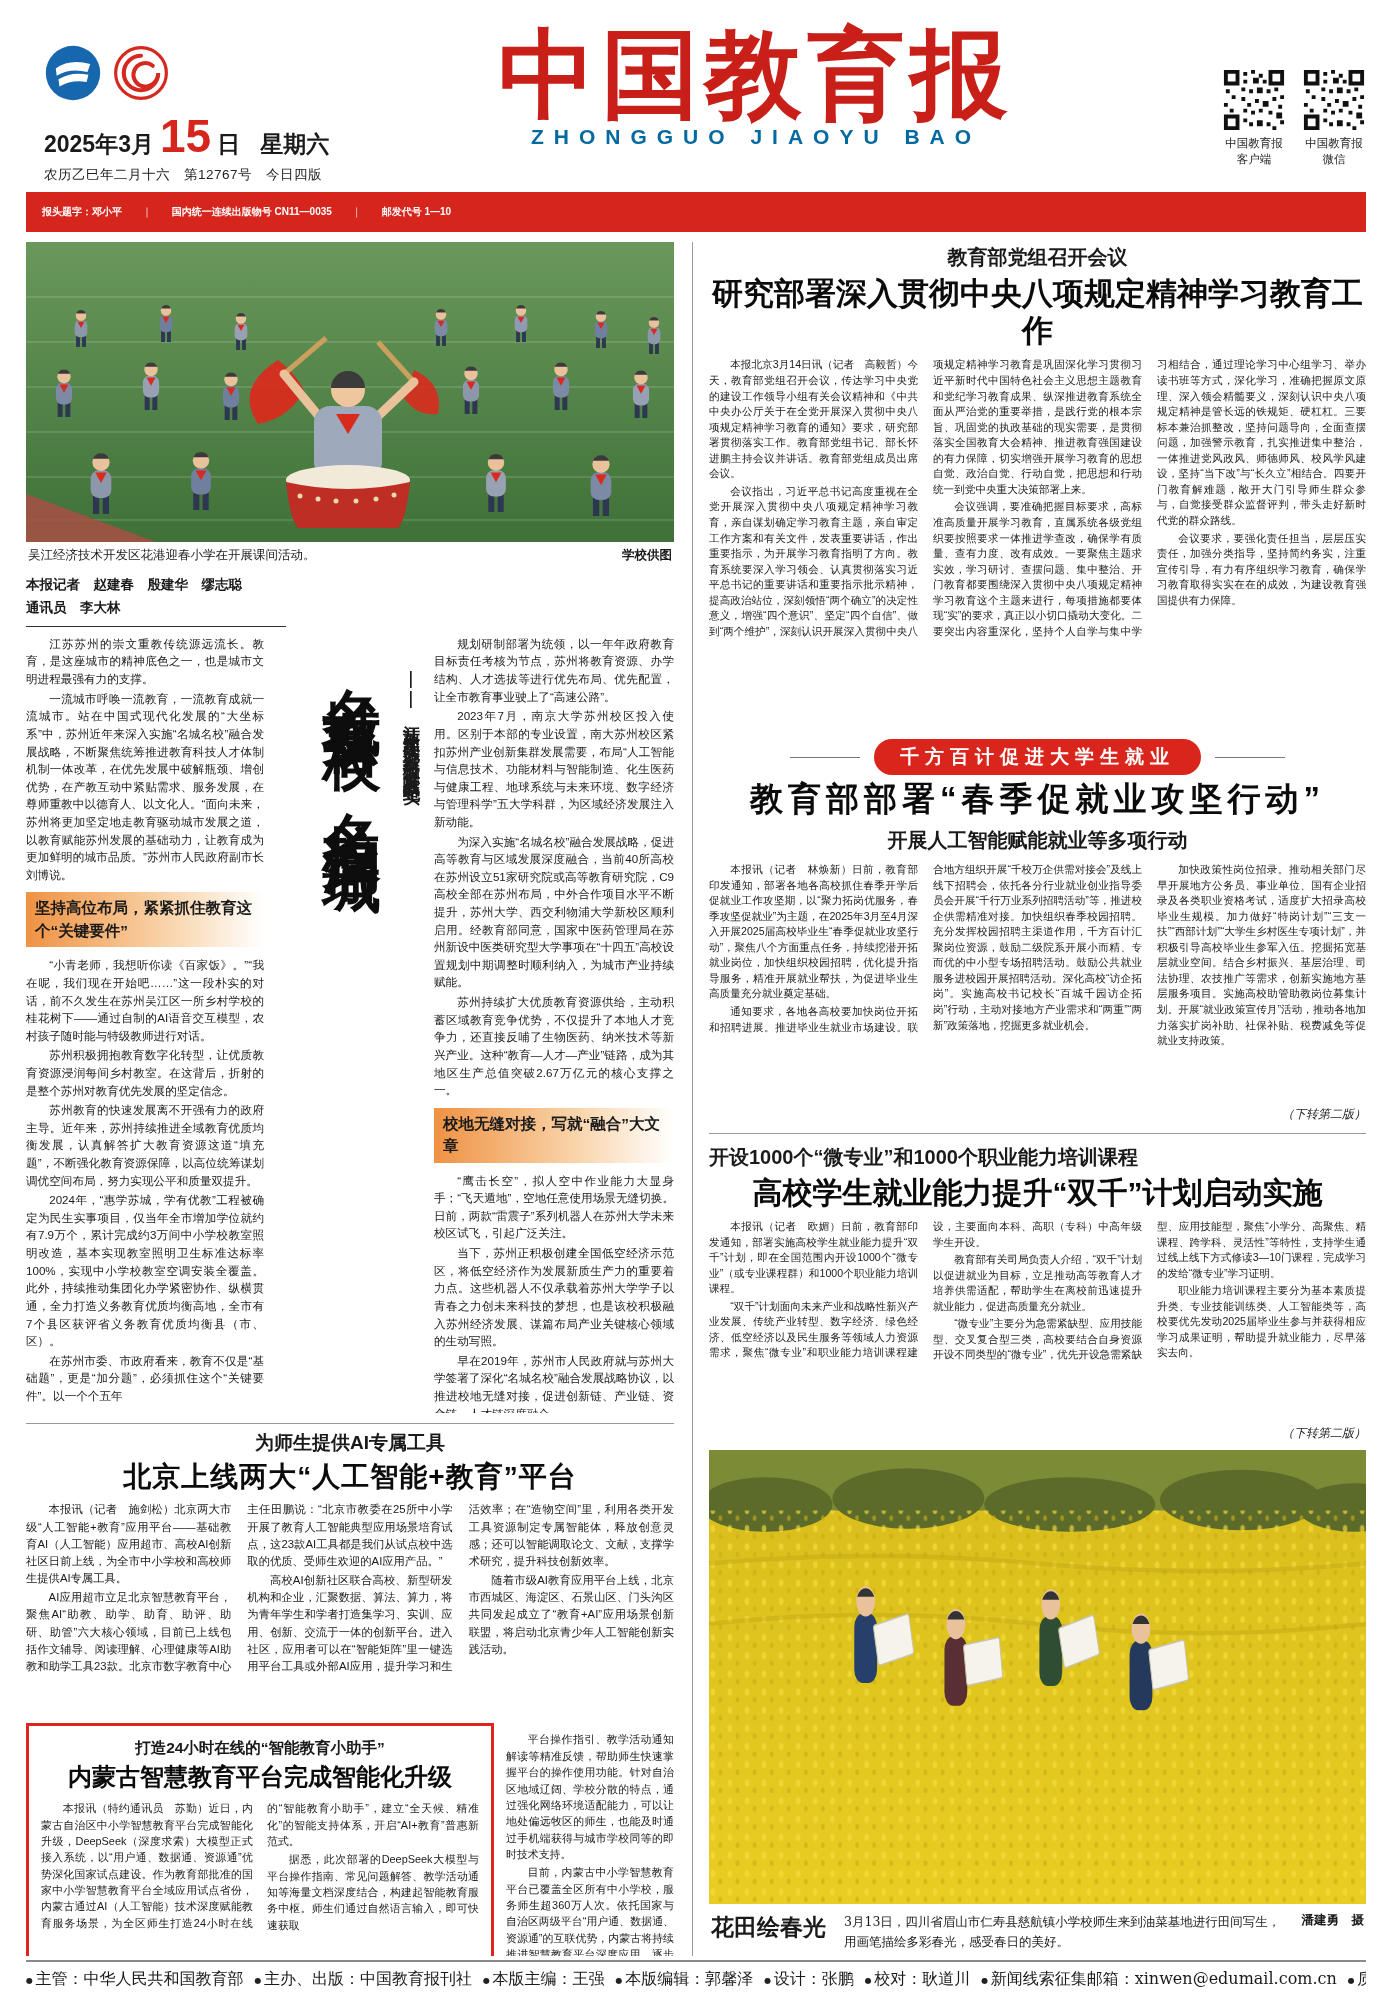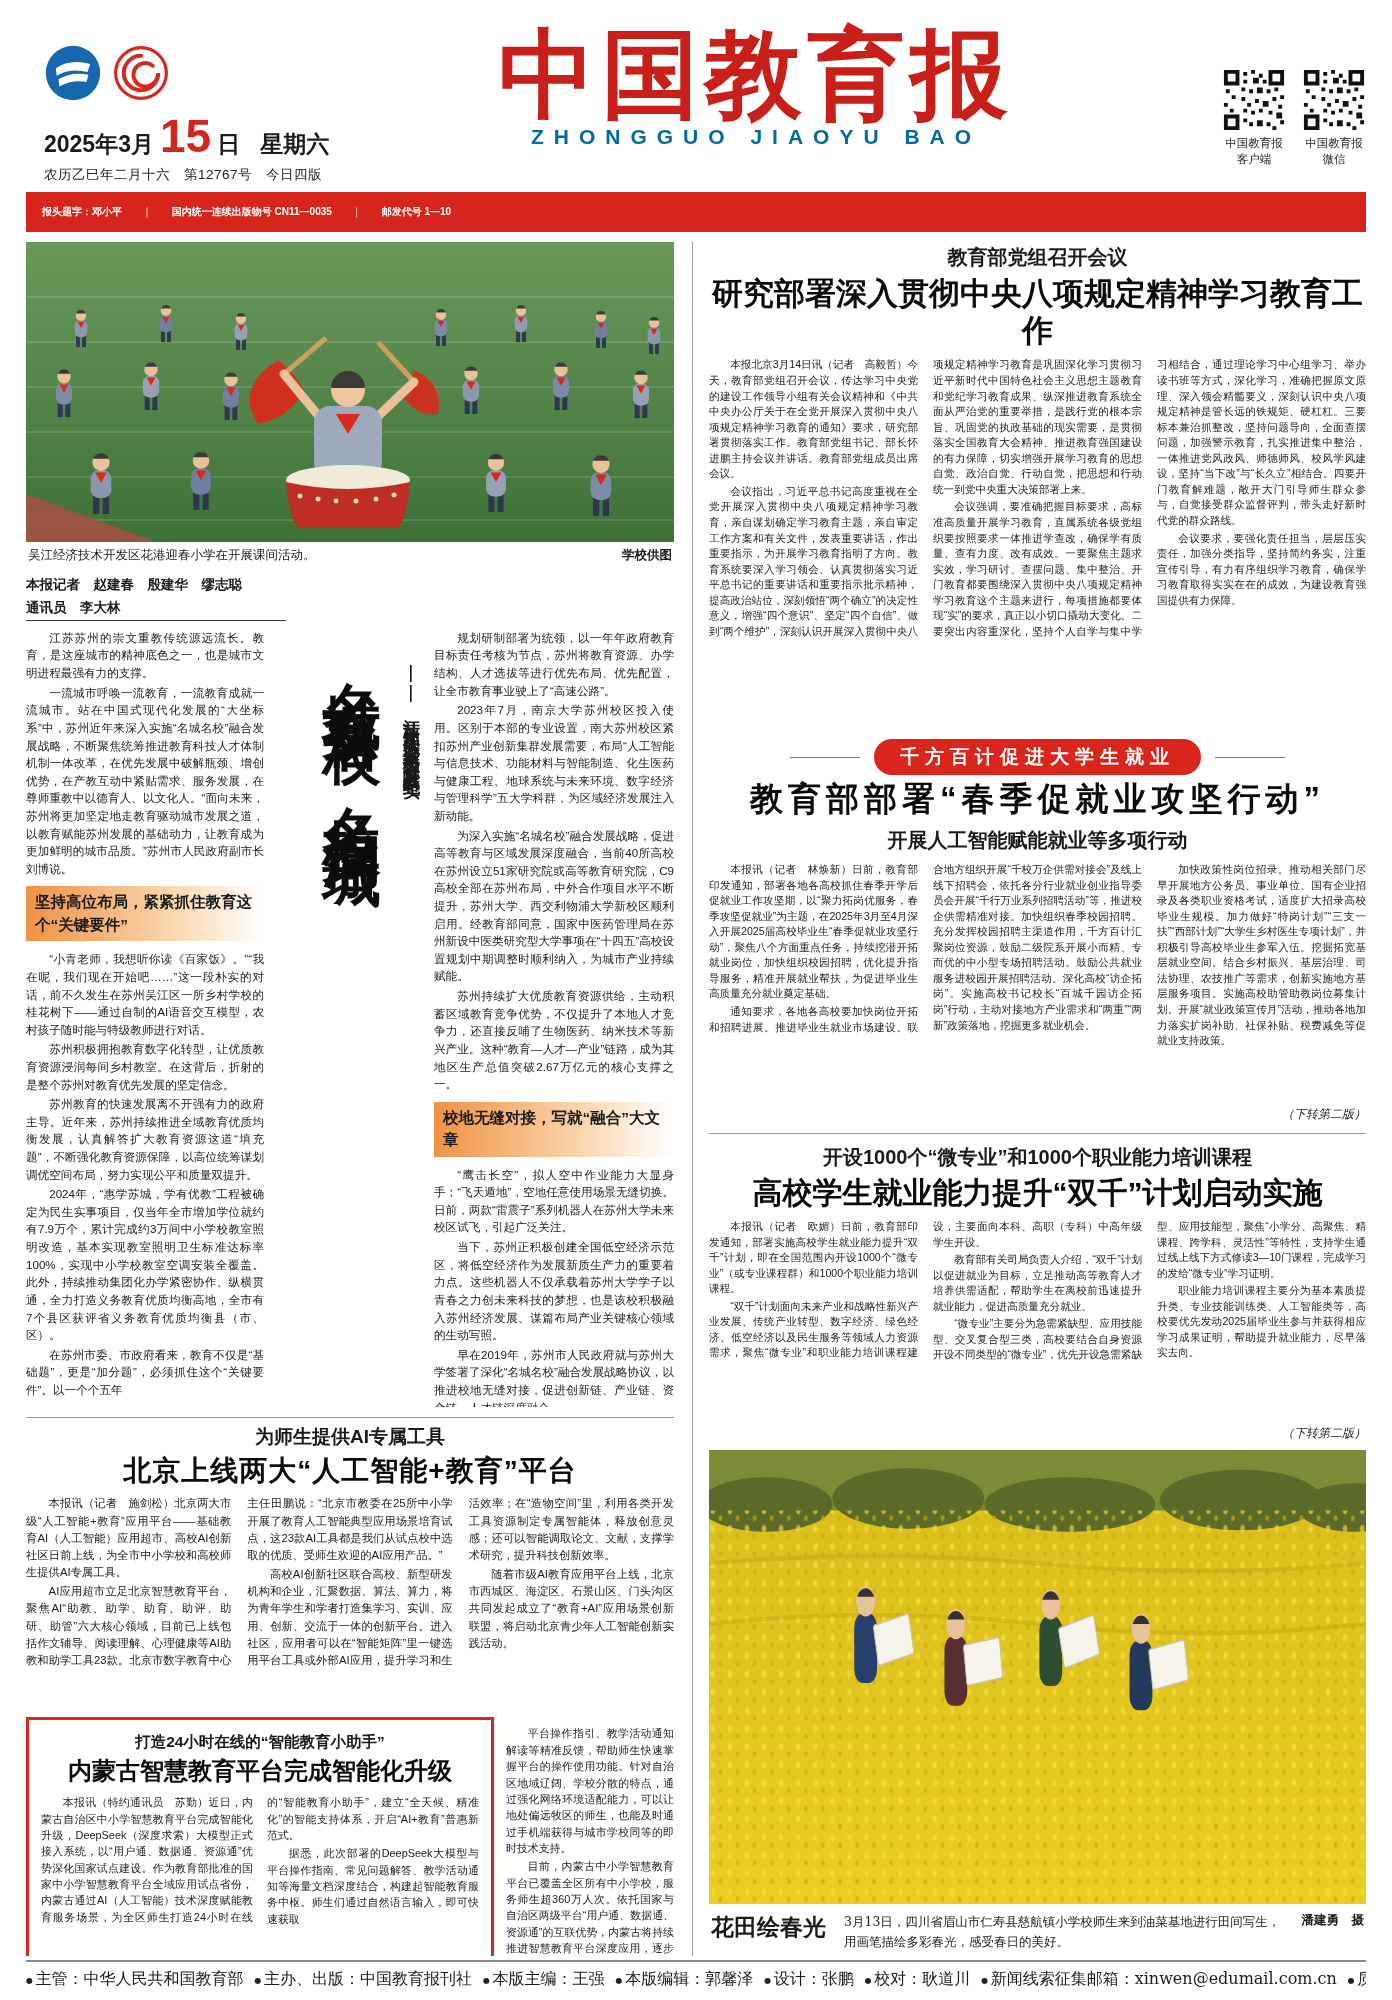--- a/index.html
+++ b/index.html
@@ -29,21 +29,21 @@
   .info-bar .sep{font-weight:400;opacity:.95;}
   
   .content{display:flex;gap:18px;padding:10px 26px 0;flex:1;overflow:hidden;}
   .col-left{width:648px;flex:none;}
   .col-right{flex:1;border-left:1px solid #9a9a9a;padding-left:16px;display:flex;flex-direction:column;overflow:hidden;}
   .photo{width:100%;display:block;}
   .caption-row{display:flex;justify-content:space-between;align-items:baseline;
         font-size:12.5px;padding:5px 2px 0;font-family:"DejaVu Serif","Liberation Serif",serif;}
   .cap-credit{font-family:"Liberation Sans",sans-serif;font-weight:700;white-space:nowrap;}
   .byline{margin-top:10px;width:260px;font-size:13.5px;font-weight:700;line-height:1.7;
-        border-bottom:1.5px solid #333;}
+        border-bottom:1.5px solid #333;padding-bottom:6px;}
   
   .suzhou{margin-top:8px;display:flex;gap:10px;height:778px;overflow:hidden;
         font-size:11.6px;line-height:1.52;}
   .sz-col1{width:238px;flex:none;}
   .sz-col2{flex:1;}
   .para{margin:0 0 2px;text-indent:2em;text-align:justify;}
   .subhead{margin:9px 0;background:linear-gradient(90deg,#ef9243 0%,#f9d5ac 60%,#ffffff 100%);
         font-size:15.5px;font-weight:800;padding:5px 9px;line-height:1.45;}
   .vert-head{width:150px;flex:none;writing-mode:vertical-rl;text-orientation:mixed;padding-top:6px;}
   .vh-sub{font-size:17px;font-weight:700;letter-spacing:3px;padding-top:30px;margin-block-end:16px;}
@@ -67,21 +67,21 @@
   .r-kicker{font-size:20px;font-weight:600;text-align:center;margin:2px 0;}
   .r-headline{font-size:31px;}
   .meeting-body{column-count:3;column-gap:15px;height:372px;overflow:hidden;font-size:10.6px;line-height:1.47;}
   .badge-row{display:flex;align-items:center;justify-content:center;gap:14px;margin:10px 0 2px;}
   .badge-row .line{width:70px;height:1px;background:#777;}
   .badge{background:#d9251c;color:#fff;border-radius:999px;padding:5px 26px;
         font-size:19px;font-weight:800;letter-spacing:6px;white-space:nowrap;}
   .jobs-headline{font-size:33px;letter-spacing:5px;}
   .jobs-sub{font-size:20px;font-weight:600;text-align:center;margin:0 0 8px;}
   .jobs-body{column-count:3;column-gap:15px;height:240px;overflow:hidden;font-size:10.6px;line-height:1.47;}
-  .sq-kicker{font-size:20px;font-weight:700;text-align:center;margin:4px 0 0;}
+  .sq-kicker{font-size:20px;font-weight:700;margin:4px 0 0;}
   .sq-headline{font-size:30px;}
   .sq-body{column-count:3;column-gap:15px;height:202px;overflow:hidden;font-size:10.6px;line-height:1.47;}
   .photo2-wrap{flex:1;min-height:200px;margin-top:8px;overflow:hidden;}
   .photo2-wrap svg{width:100%;height:100%;display:block;}
   .caption2-row{display:flex;gap:18px;align-items:flex-start;padding:8px 2px 4px;}
   .photo-title{font-size:23px;font-weight:800;white-space:nowrap;}
   .cap2{flex:1;font-size:12.5px;line-height:1.6;font-family:"DejaVu Serif","Liberation Serif",serif;}
   .cap2-credit{font-weight:700;white-space:nowrap;font-size:12.5px;font-family:"DejaVu Serif",serif;}
   
   .page-footer{margin:4px 26px 0;border-top:2px solid #8a8a8a;padding:7px 0 10px;

